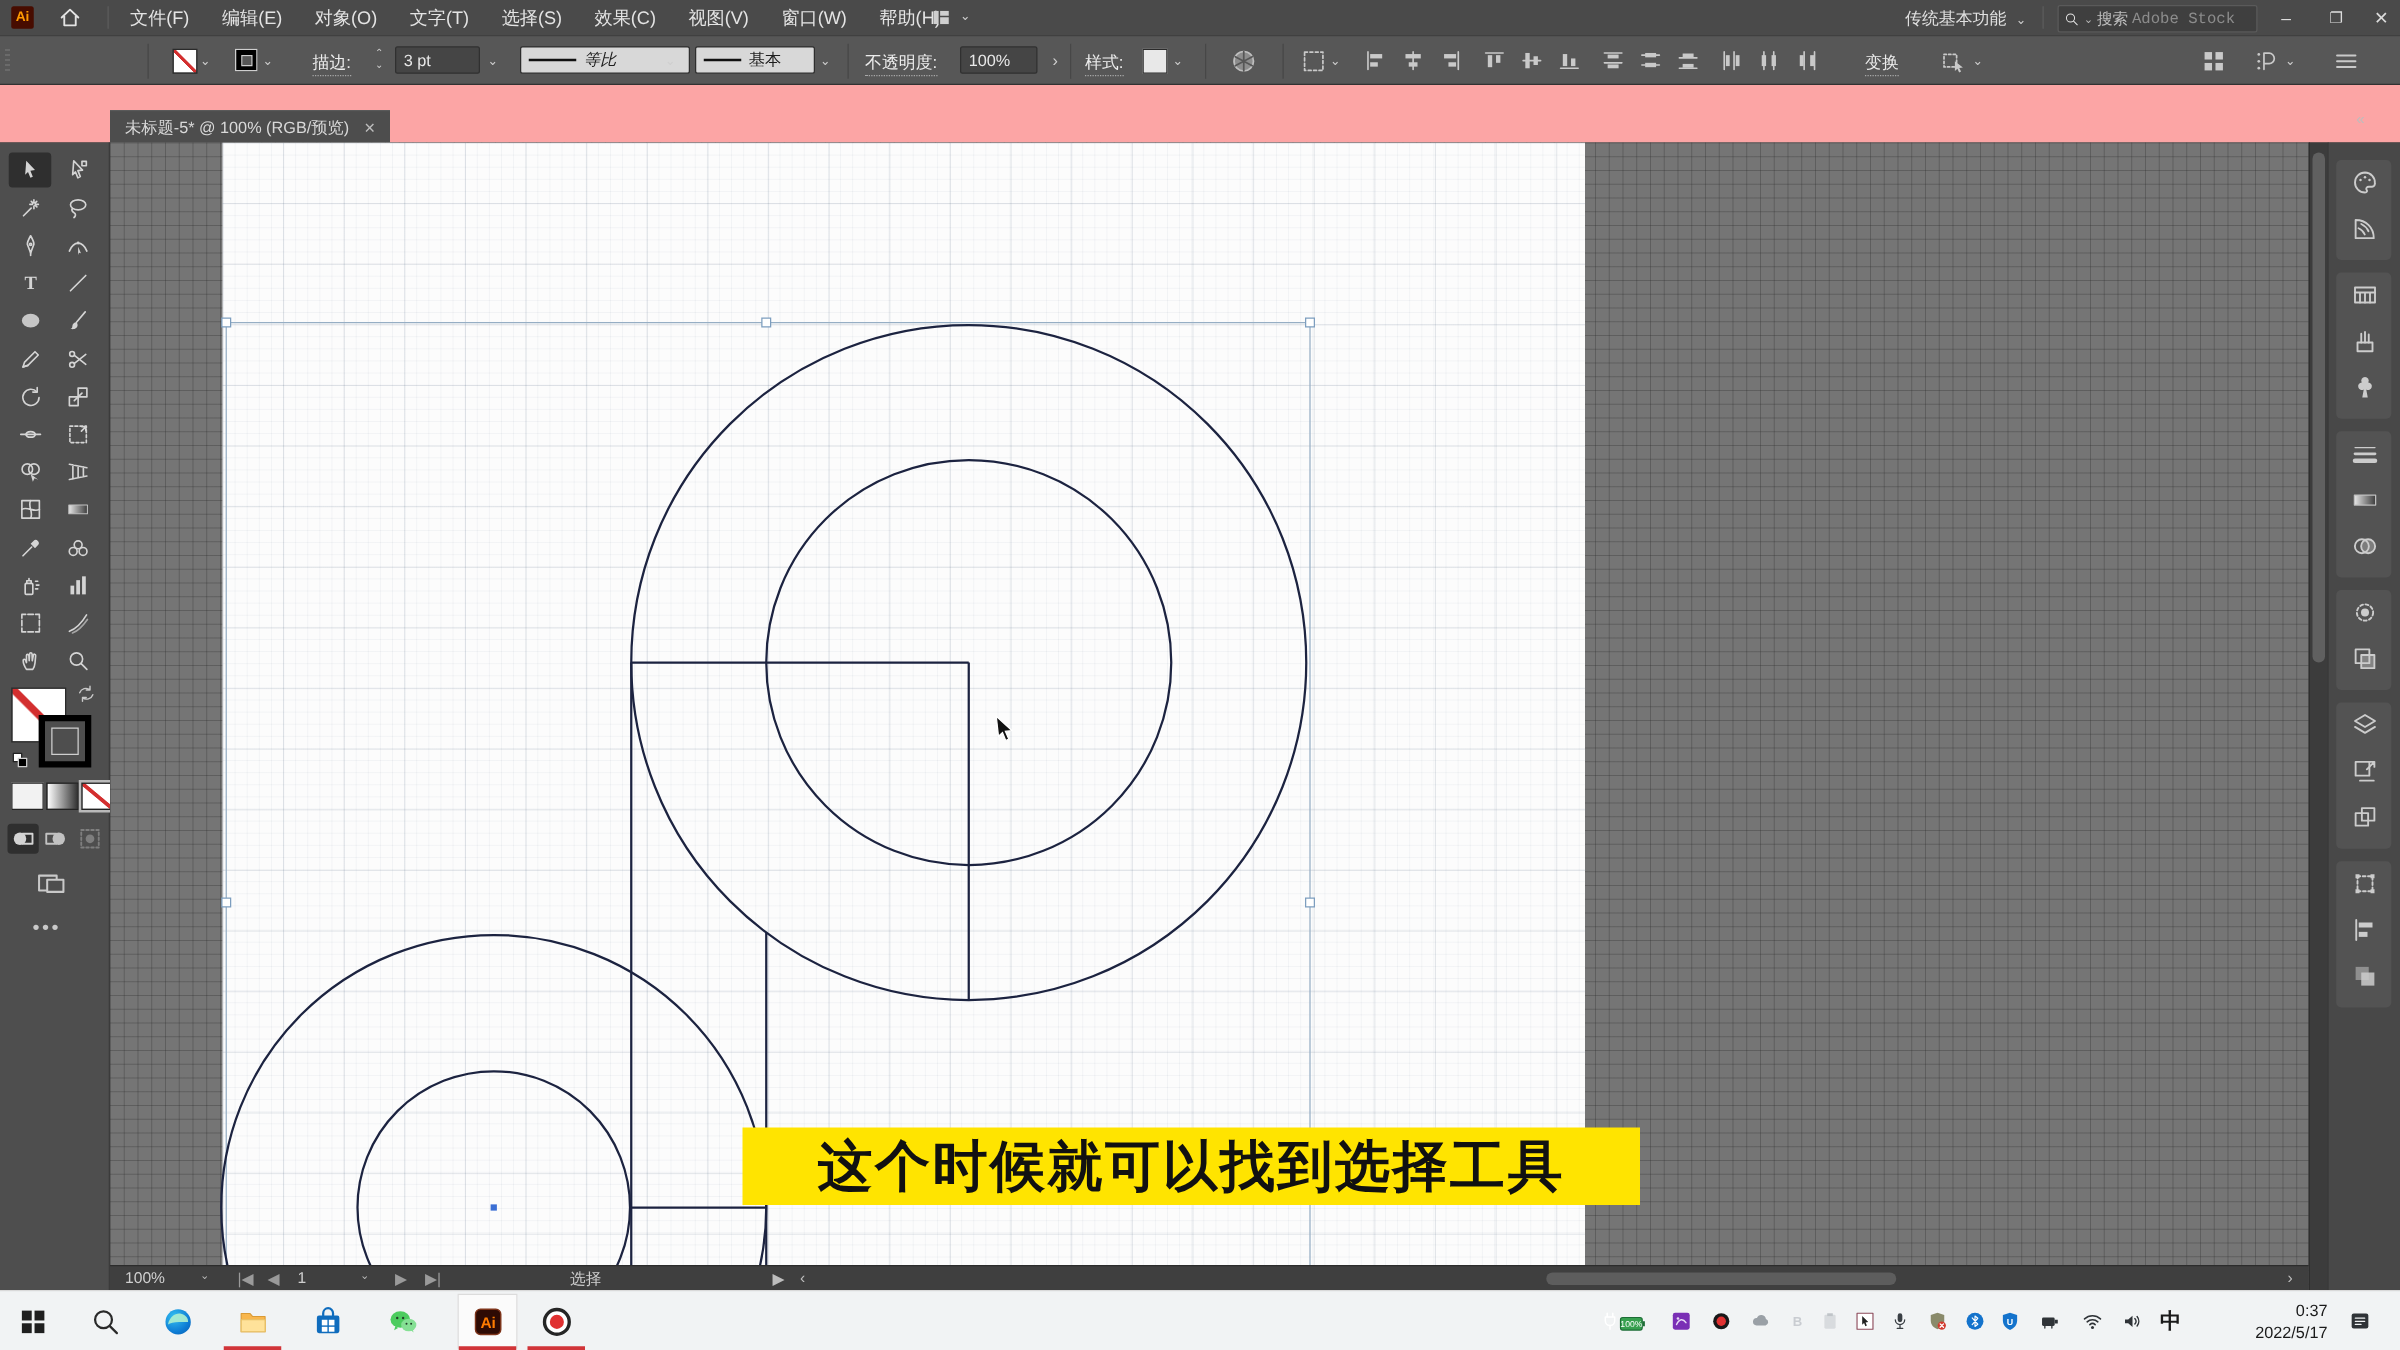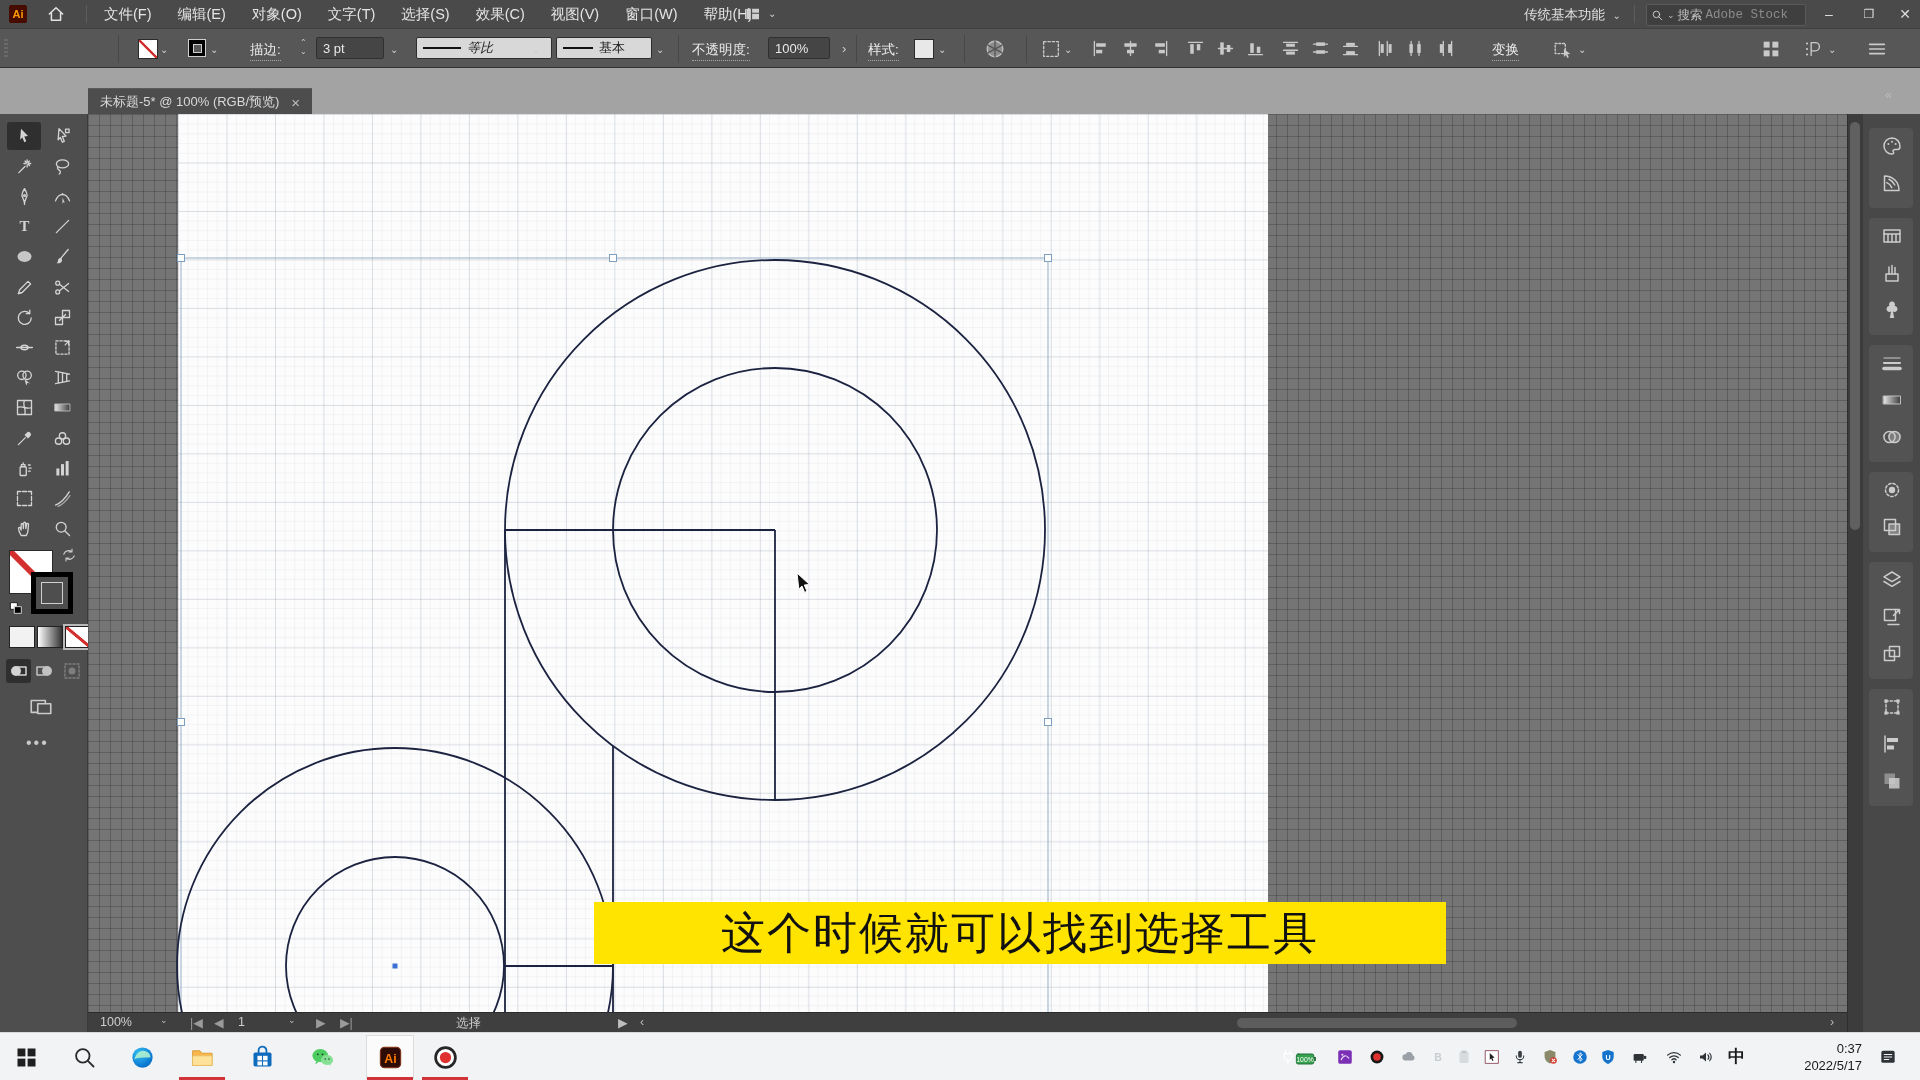--- a/index.html
+++ b/index.html
@@ -16,40 +16,40 @@
   
   #controlbar{left:0;top:28px;width:1920px;height:40px;background:#575757;border-top:1px solid #404040;border-bottom:1px solid #323232;box-sizing:border-box;}
   .cb-label{top:12px;font-size:13.5px;color:#ececec;}
   .dotted{border-bottom:1px dotted #a8a8a8;padding-bottom:1px;}
   .cb-input{top:8px;height:22px;background:#454545;border:1px solid #303030;border-radius:2px;color:#e8e8e8;font-size:13px;display:flex;align-items:center;padding:0 6px;box-sizing:border-box;}
   .cb-drop-light{top:8px;height:22px;background:#d8d8d8;border:1px solid #2e2e2e;border-radius:2px;color:#1d1d1d;font-size:13px;display:flex;align-items:center;gap:6px;padding:0 6px;box-sizing:border-box;}
   .chev{color:#cfcfcf;font-size:10px;top:15px;}
   .vsep{top:6px;width:1px;height:28px;background:#474747;}
   .stroke-line{display:inline-block;height:2px;background:#111;width:38px;}
   
-  #tabbar{left:0;top:68px;width:1920px;height:46px;background:#a3a3a3;}
+  #tabbar{left:0;top:68px;width:1920px;height:46px;background:#fca5a5;}
   #doctab{left:88px;top:20px;height:26px;background:#4d4d4d;color:#d9d9d9;font-size:13px;display:flex;align-items:center;gap:12px;padding:0 12px;border-top:1px solid #5a5a5a;}
   
   #toolbar{left:0;top:114px;width:88px;height:918px;background:#4e4e4e;border-right:1px solid #3b3b3b;box-sizing:border-box;}
   .tool{position:absolute;width:34px;height:28px;display:flex;align-items:center;justify-content:center;border-radius:3px;color:#d4d4d4;}
   .tool.active{background:#2f2f2f;}
   
   #canvas{left:88px;top:114px;width:1759px;height:918px;background:#757575;
      background-image:linear-gradient(rgba(40,40,40,.30) 1px,transparent 1px),linear-gradient(90deg,rgba(40,40,40,.30) 1px,transparent 1px);
      background-size:11px 11px;overflow:hidden;}
   #artboard{left:90px;top:0;width:1090px;height:898px;background:#fcfcfc;
      background-image:
        linear-gradient(rgba(90,110,135,.16) 1px,transparent 1px),
        linear-gradient(90deg,rgba(90,110,135,.16) 1px,transparent 1px),
        linear-gradient(rgba(120,140,165,.08) 1px,transparent 1px),
        linear-gradient(90deg,rgba(120,140,165,.08) 1px,transparent 1px);
      background-size:48.5px 48.5px,48.5px 48.5px,9.7px 9.7px,9.7px 9.7px;}
   #drawing{left:0;top:0;}
-  #subtitle{left:506px;top:788px;width:852px;height:62px;background:#ffe400;display:flex;align-items:center;justify-content:center;
-     font-size:44px;font-weight:normal;color:#111;letter-spacing:2px;white-space:nowrap;}
+  #subtitle{left:506px;top:788px;width:718px;height:62px;background:#ffe400;display:flex;align-items:center;justify-content:center;
+     font-size:44px;font-weight:bold;color:#111;letter-spacing:2px;white-space:nowrap;}
   
   #statusbar{left:0;top:898px;width:1759px;height:20px;background:#3f3f3f;border-top:1px solid #2c2c2c;box-sizing:border-box;color:#cfcfcf;font-size:12.5px;}
   .sb{top:2px;}
   #hthumb{left:1149px;top:5px;width:280px;height:10px;background:#5d5d5d;border-radius:5px;}
   
   #vscroll{left:1847px;top:114px;width:15px;height:918px;background:#3c3c3c;border-left:1px solid #2e2e2e;box-sizing:border-box;}
   #vthumb{left:2px;top:8px;width:10px;height:408px;background:#606060;border-radius:5px;}
   
   #rightpanel{left:1862px;top:114px;width:58px;height:918px;background:#484848;border-left:1px solid #3a3a3a;box-sizing:border-box;}
   .ptile{position:absolute;left:6px;width:44px;background:#535353;border-radius:4px;}

